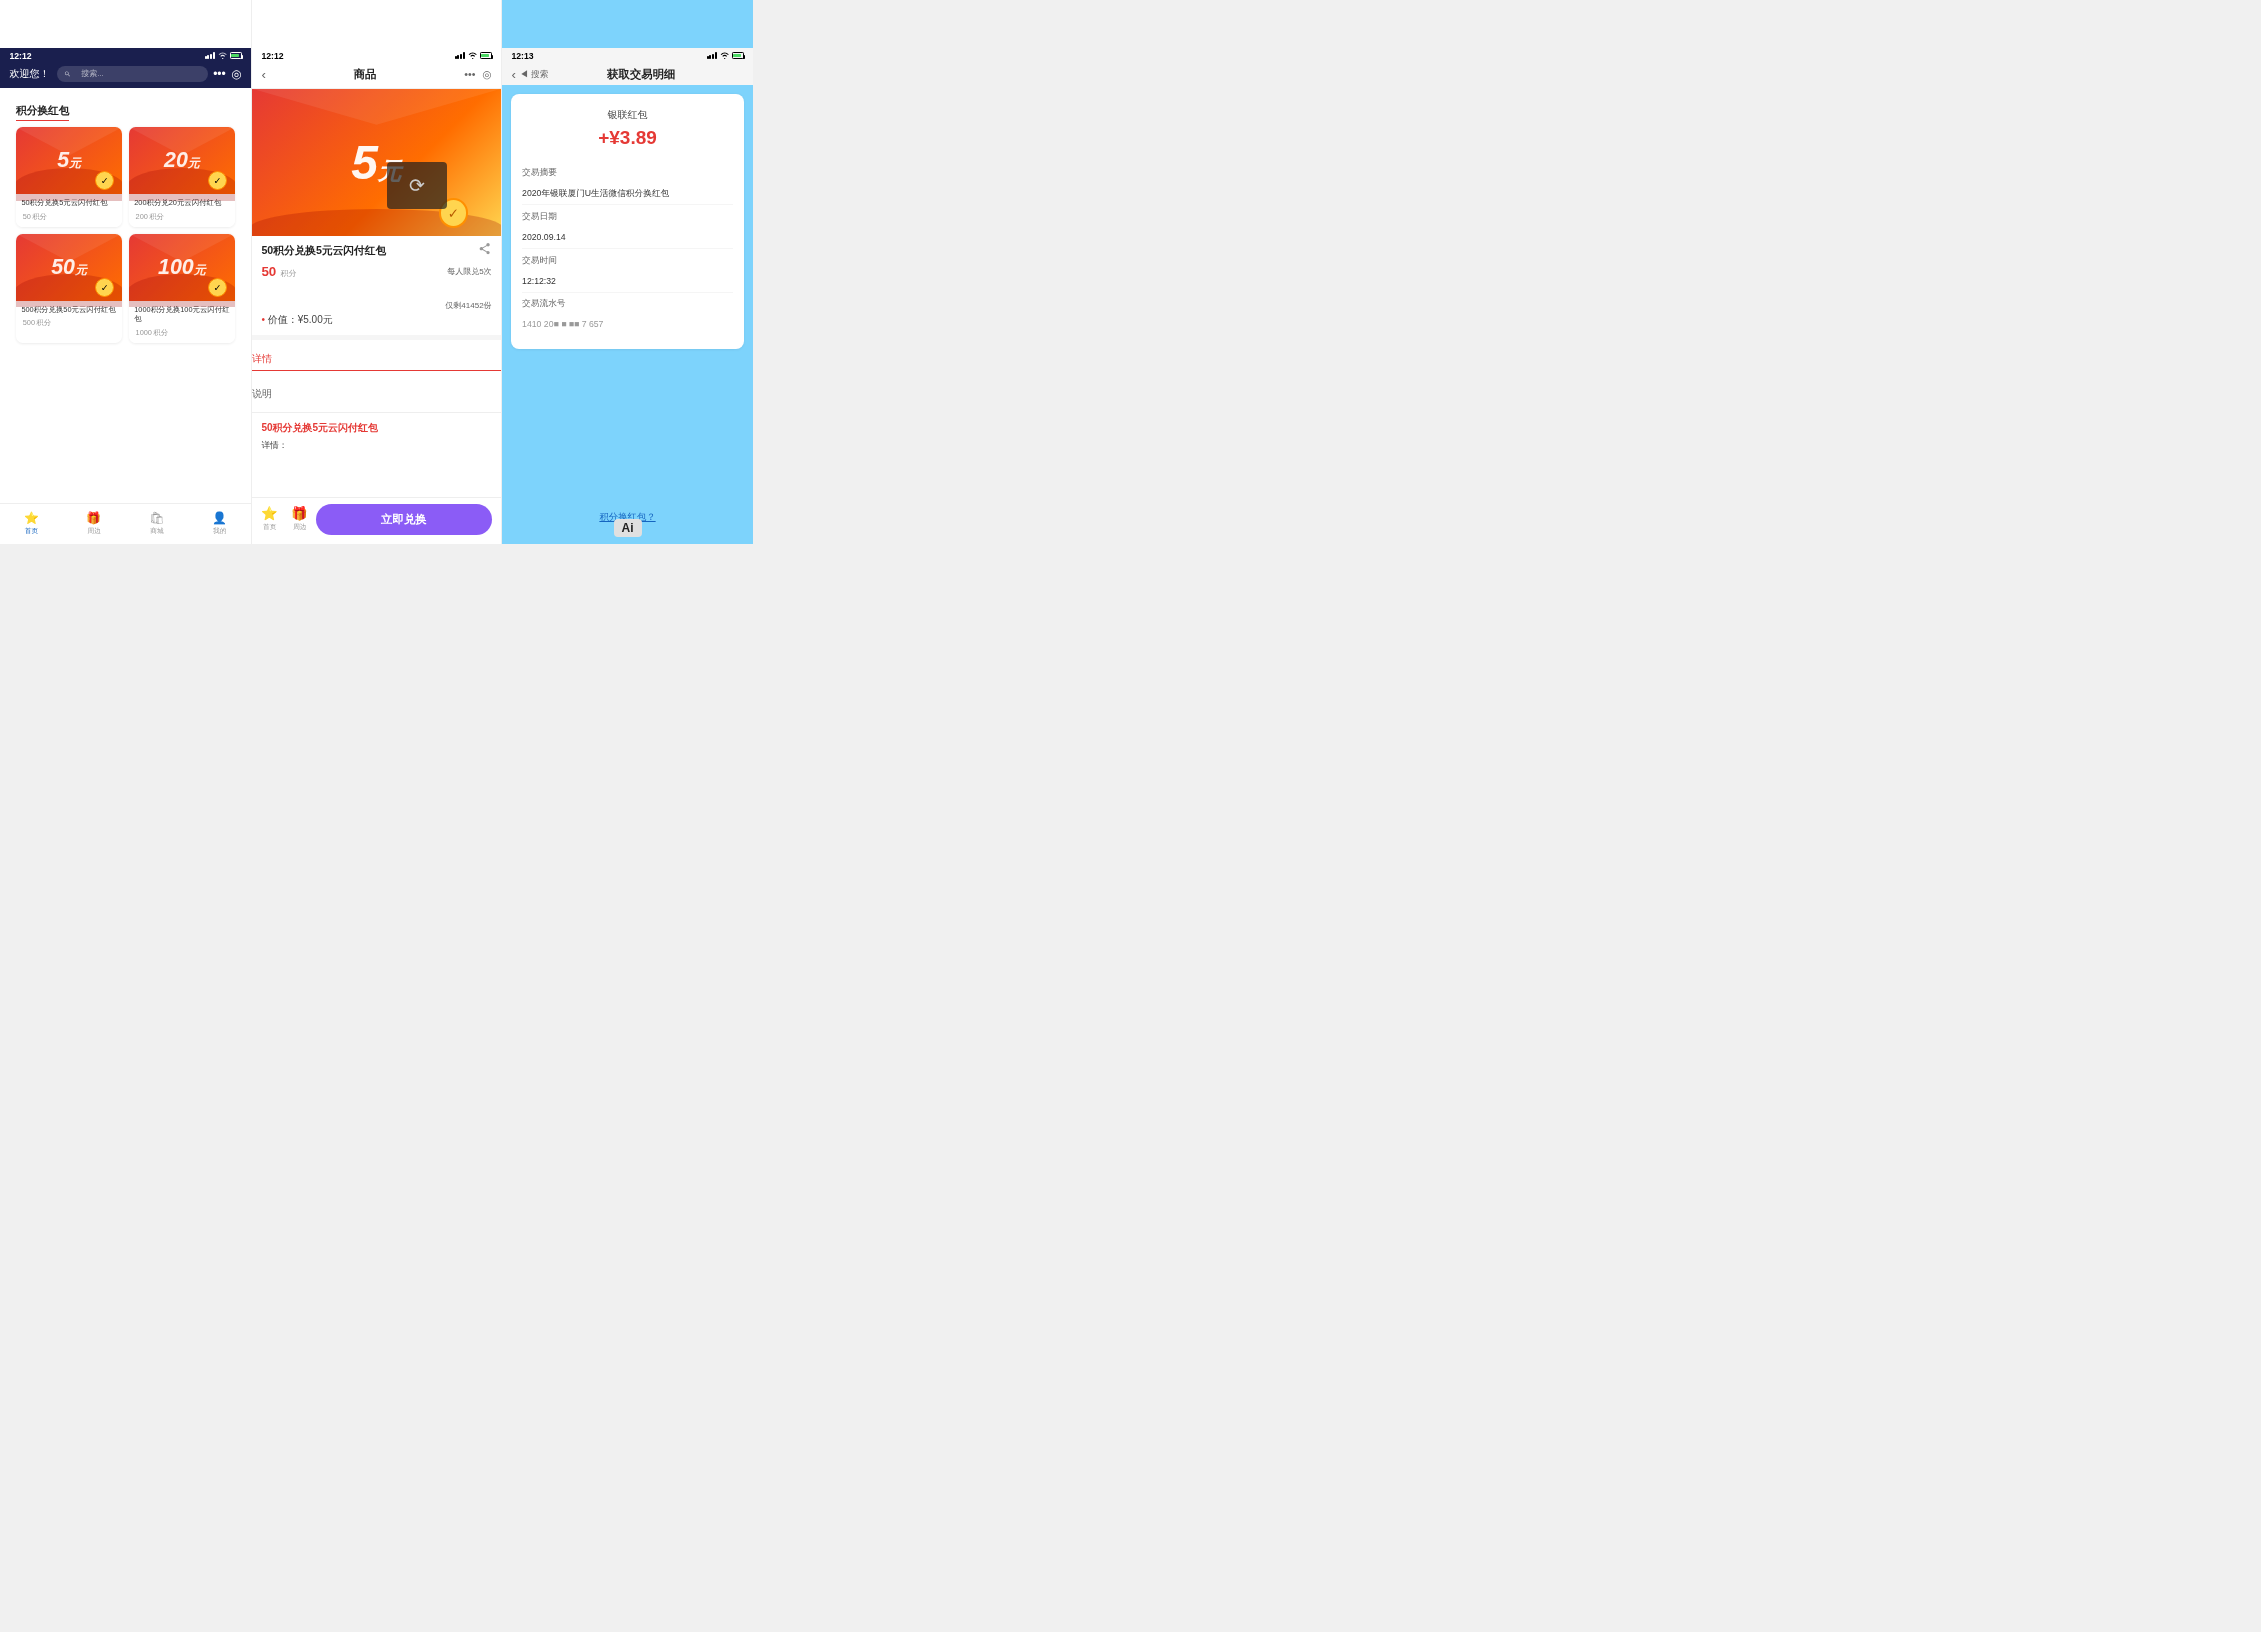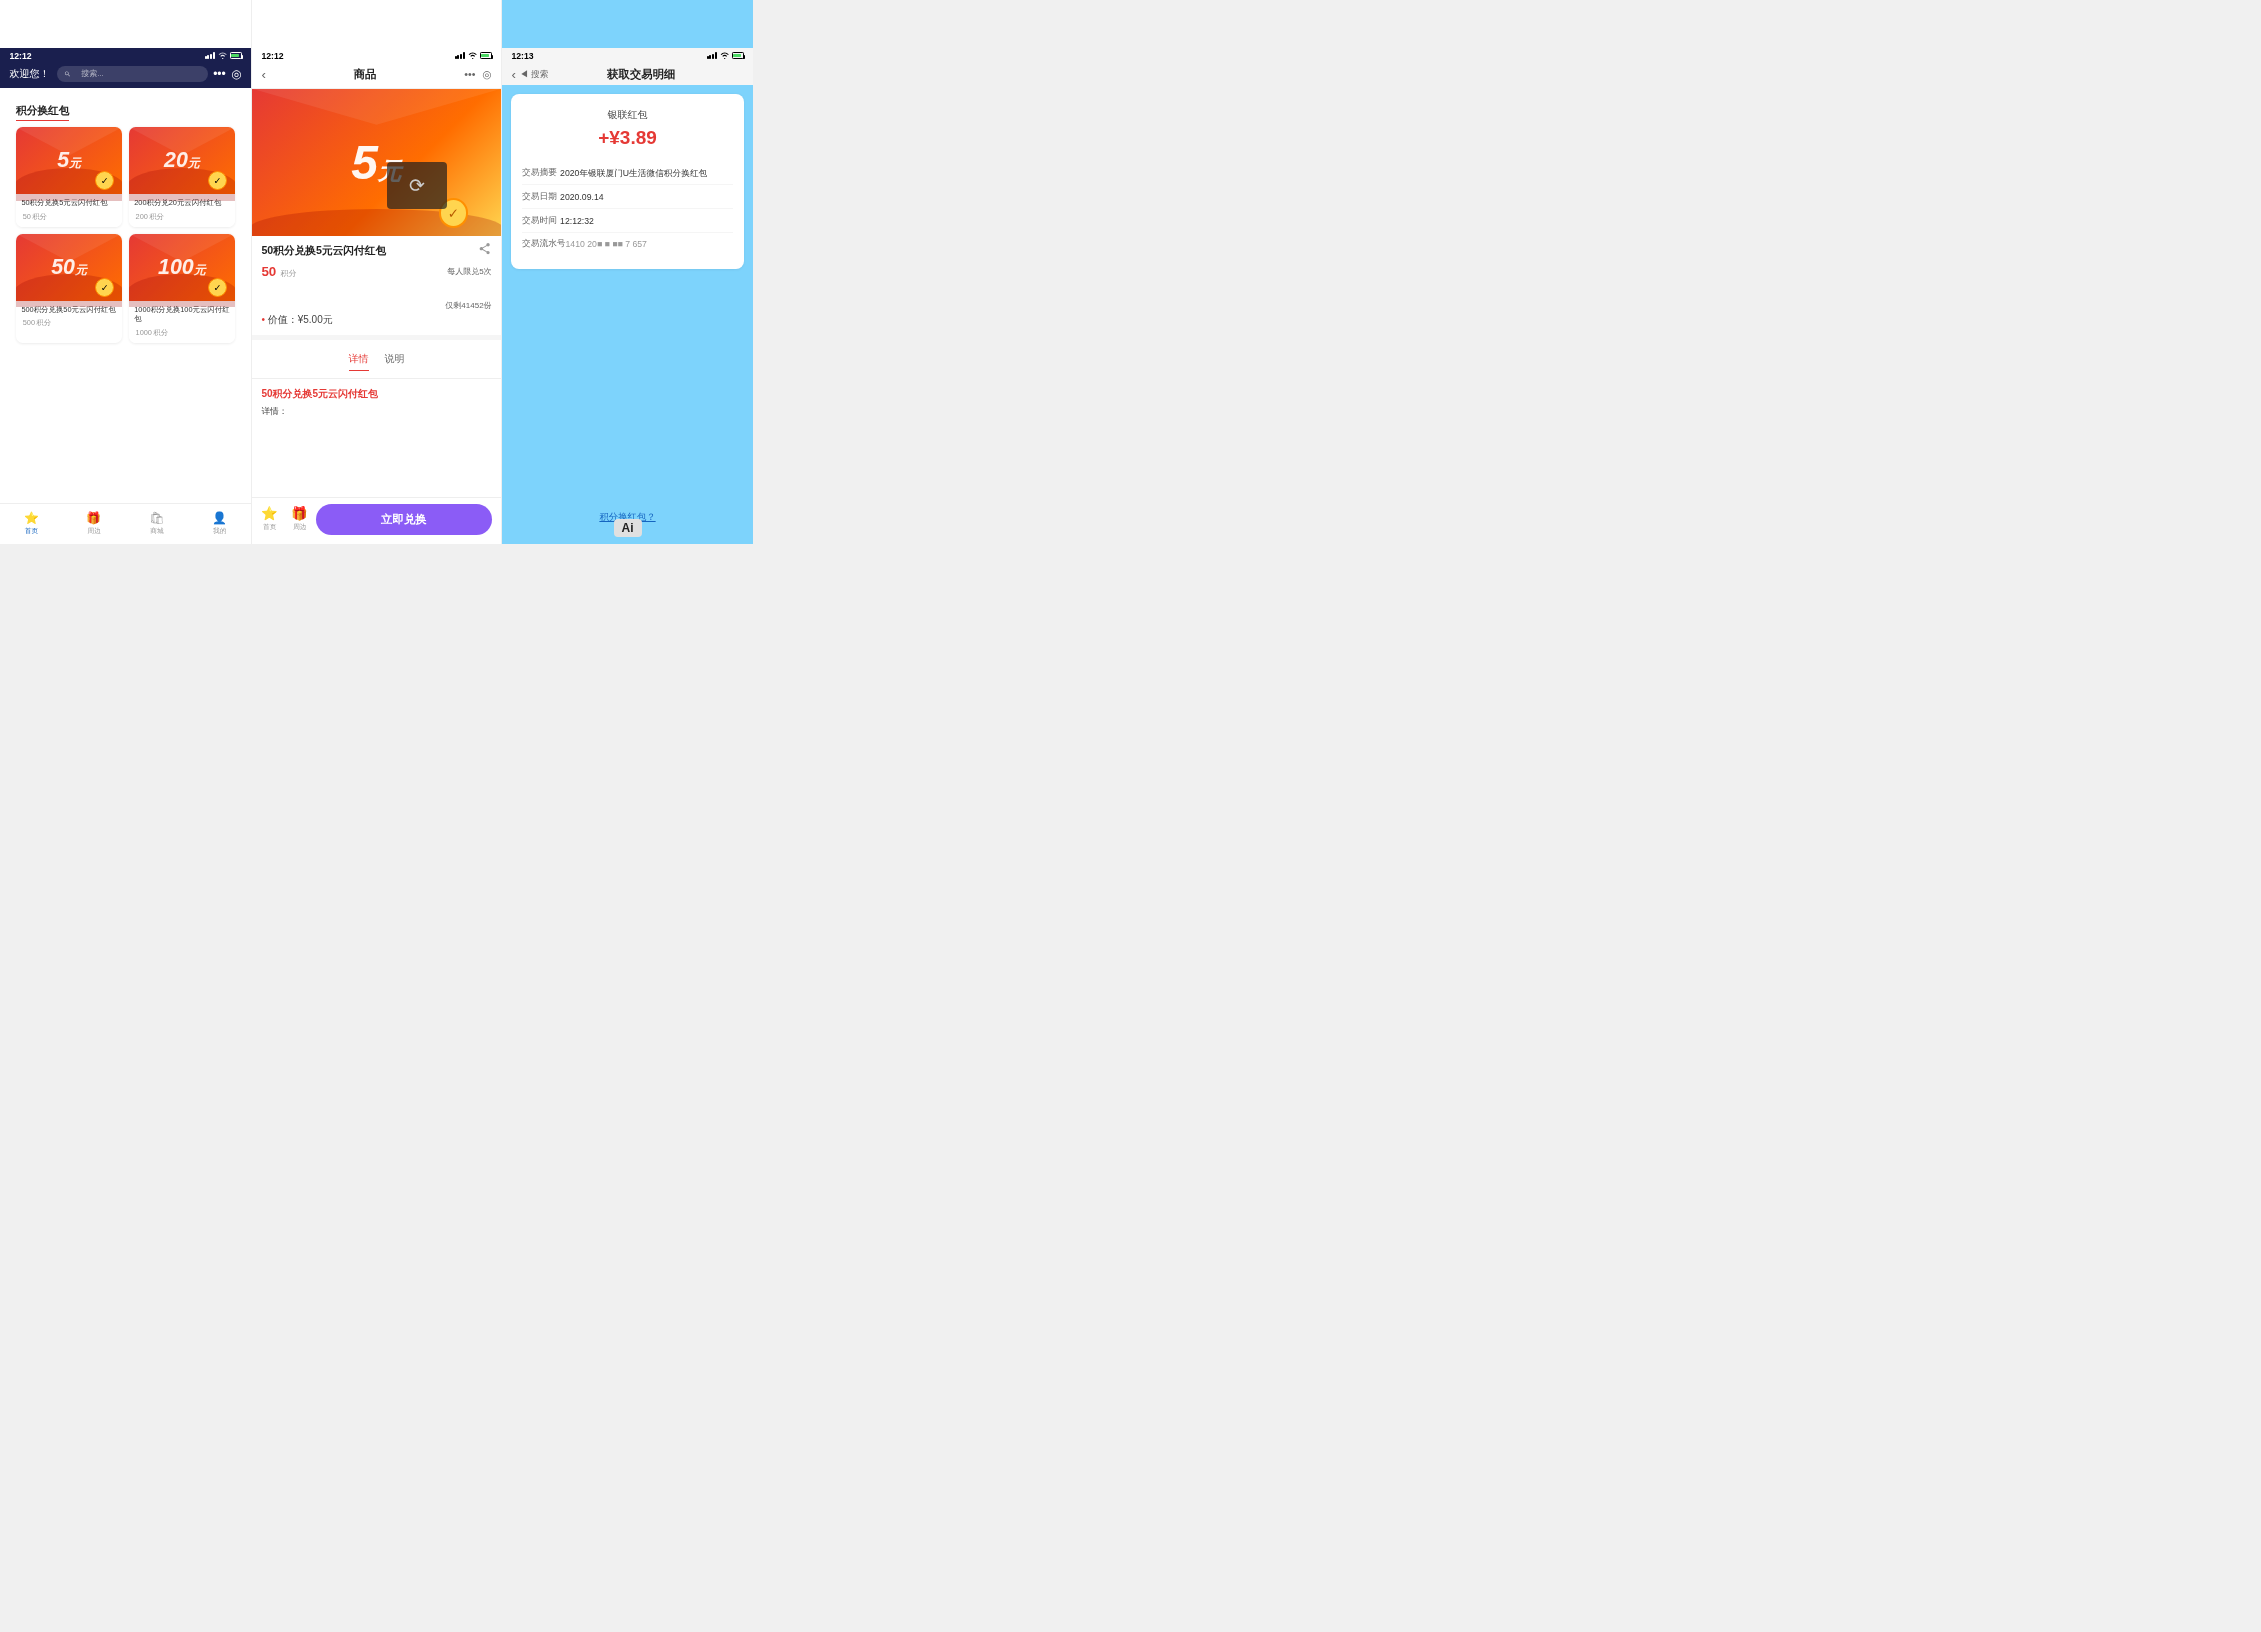--- a/index.html
+++ b/index.html
@@ -260,20 +260,21 @@
     .p2-value { font-size: 10px; color: #444; margin-top: 28px; }
     .p2-value::before { content: '• '; color: #e53935; }
     .p2-remain { font-size: 8px; color: #666; }
     .p2-divider { height: 5.4px; background: #f5f5f5; margin: 5.4px 0; }
     .p2-tabs {
       display: flex;
       justify-content: center;
       gap: 16px;
       padding: 6.7px 0;
       border-bottom: 0.7px solid #eee;
+      flex-direction: column;
     }
     .p2-tab { font-size: 10px; color: #666; cursor: pointer; padding-bottom: 4px; }
     .p2-tab.active { color: #e53935; border-bottom: 1.3px solid #e53935; }
     .p2-detail-content { padding: 8px 9.4px; }
     .p2-detail-title { font-size: 10px; font-weight: 600; color: #e53935; margin-bottom: 4px; }
     .p2-detail-text { font-size: 8.7px; color: #444; line-height: 1.5; }
 
     
     .p2-bottom {
       position: absolute;
@@ -316,21 +317,22 @@
       margin: 9.4px 9.4px;
       padding: 13.4px 10.7px;
       box-shadow: 0 0.7px 2.7px rgba(0,0,0,0.06);
     }
     .p3-type { font-size: 10px; color: #444; text-align: center; margin-bottom: 5.4px; }
     .p3-amount { font-size: 19px; font-weight: 700; color: #e53935; text-align: center; margin-bottom: 12px; }
     .p3-row {
       display: flex;
       padding: 5.4px 0;
       border-bottom: 0.7px solid #f5f5f5;
-      gap: 0;
+      gap: 8px;
+      flex-direction: column;
     }
     .p3-row:last-child { border-bottom: none; }
     .p3-label { font-size: 8.7px; color: #666; min-width: 38px; flex-shrink: 0; }
     .p3-value-text { font-size: 8.7px; color: #333; flex: 1; line-height: 1.4; }
     .p3-masked { color: #999; }
     .p3-question {
       text-align: center;
       color: #1565c0;
       font-size: 9.4px;
       margin-top: 10.7px;

